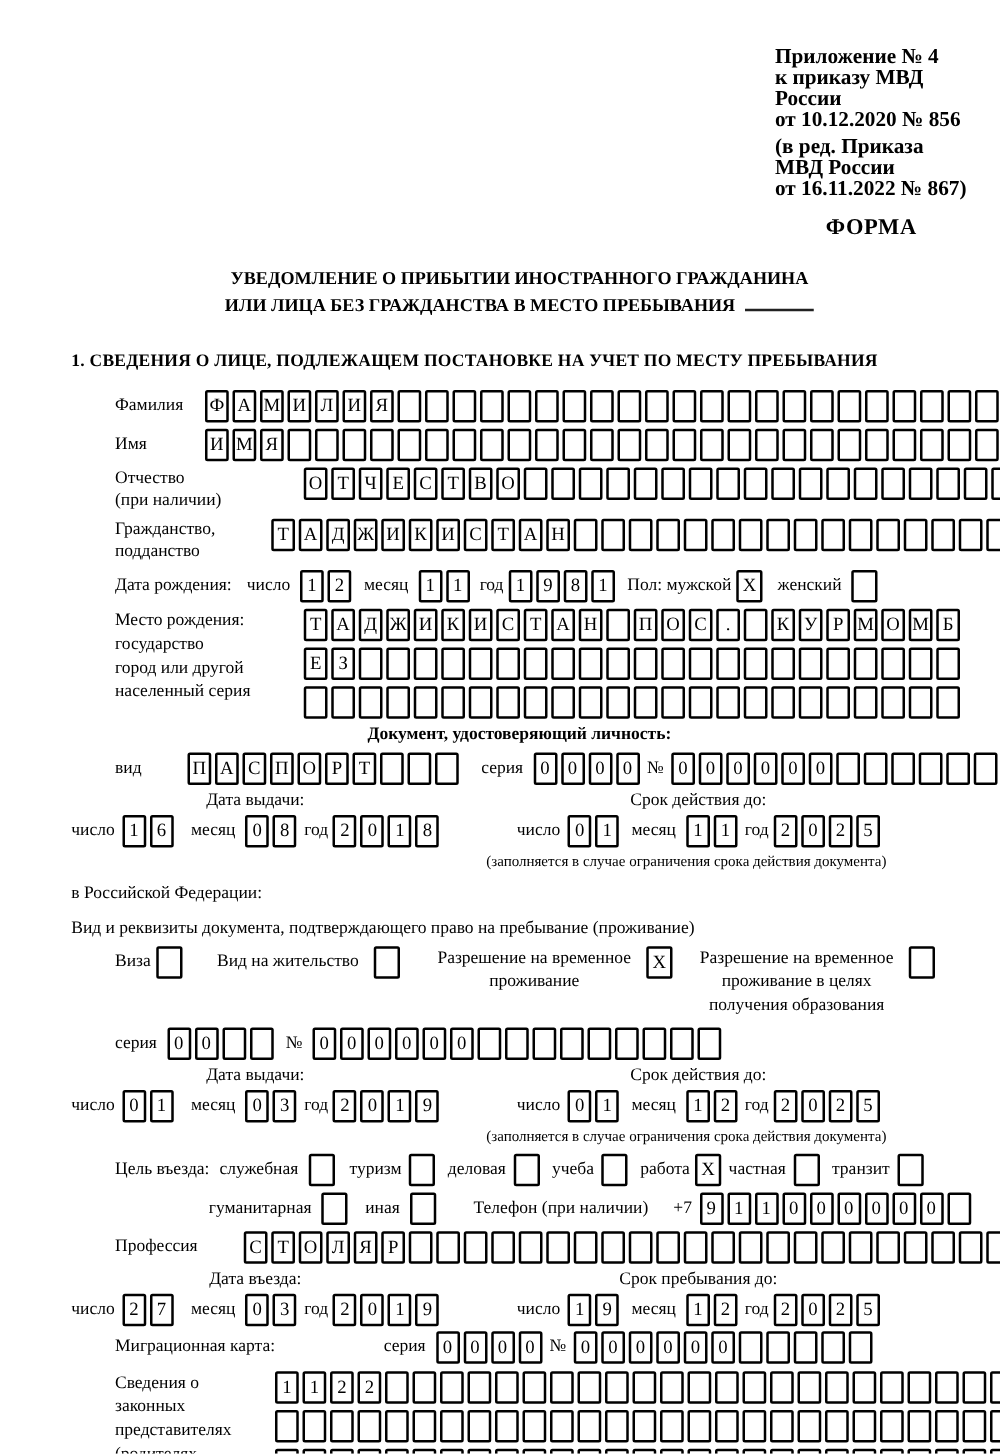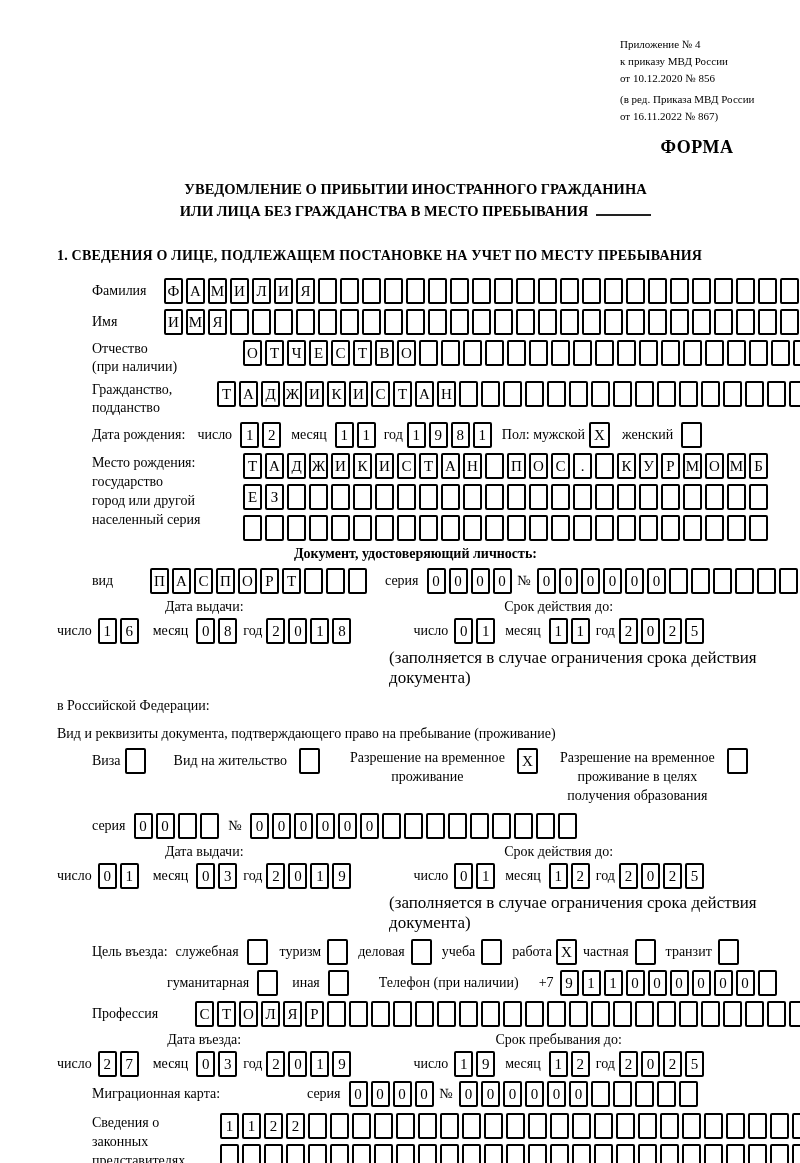--- a/index.html
+++ b/index.html
@@ -4,42 +4,42 @@
 <style>
   * { margin:0; padding:0; box-sizing:border-box; }
   html,body { background:#ffffff; }
   .page {
     width:800px; height:1163px; margin:0 auto; background:#fff; color:#000;
     font-family:"Liberation Serif","DejaVu Serif",serif;
     font-size:14px; position:relative; overflow:hidden;
     padding:36px 26px 16px 57px;
   }
   
-  .hdr-block { margin-left:563px; font-size:11px; line-height:17px; }
+  .hdr-block { margin-left:563px; font-size:17px; line-height:17px;font-weight:bold; }
   .hdr-block .gap { height:4px; }
   .forma { margin-left:563px; margin-top:12px; text-align:center; font-weight:bold; font-size:18px; letter-spacing:.5px; }
   
   .title { text-align:center; font-weight:bold; font-size:14.5px; line-height:22px; margin-top:20px; }
   .title-underline { display:inline-block; width:55px; border-bottom:2px solid #222; height:14px; margin-left:8px; }
   .sec-heading { font-weight:bold; font-size:14px; margin-top:26px; margin-bottom:14px; letter-spacing:.2px; }
   
   .row { display:flex; align-items:center; margin-bottom:5px; min-height:26px;margin-left:35px; }
   .row.top { align-items:flex-start; }
   .lbl { flex:none; line-height:18px; }
   .lbl2 { flex:none; line-height:19px; }
   .cells { display:flex; gap:3px; flex:none; }
   .cell {
     width:19px; height:26px; flex:none;
     border:2px solid #000; border-radius:2px;
     display:inline-flex; align-items:center; justify-content:center;
     font-size:15px; background:#fff;
   }
   .cb { width:21px; }
   .stack { display:flex; flex-direction:column; gap:5px; }
-  .note { font-size:17px; }
+  .note { font-size:12px; }
   .center-bold { text-align:center; font-weight:bold; font-size:14px; margin:3px 0 6px 0; }
   
   .w72{width:72px;} .w151{width:151px;} .w125{width:125px;} .w58{width:58px;} .w103{width:103px;} .w185{width:185px;} .w128{width:128px;} .ml6{margin-left:6px;} .ml8{margin-left:8px;} .ml10{margin-left:10px;} .ml12{margin-left:12px;}
   .ml14{margin-left:14px;} .ml18{margin-left:18px;} .ml22{margin-left:22px;} .ml28{margin-left:28px;} .ml30{margin-left:30px;}
   .mr4{margin-right:4px;} .mr6{margin-right:6px;} .mr8{margin-right:8px;} .mr12{margin-right:12px;} .mr20{margin-right:20px;}
   
   .date-pair { display:flex; align-items:flex-start; margin-bottom:4px; }
   .date-col { }
   .date-col .dh { text-align:center; margin-bottom:3px; }
   .date-line { display:flex; align-items:center; }

